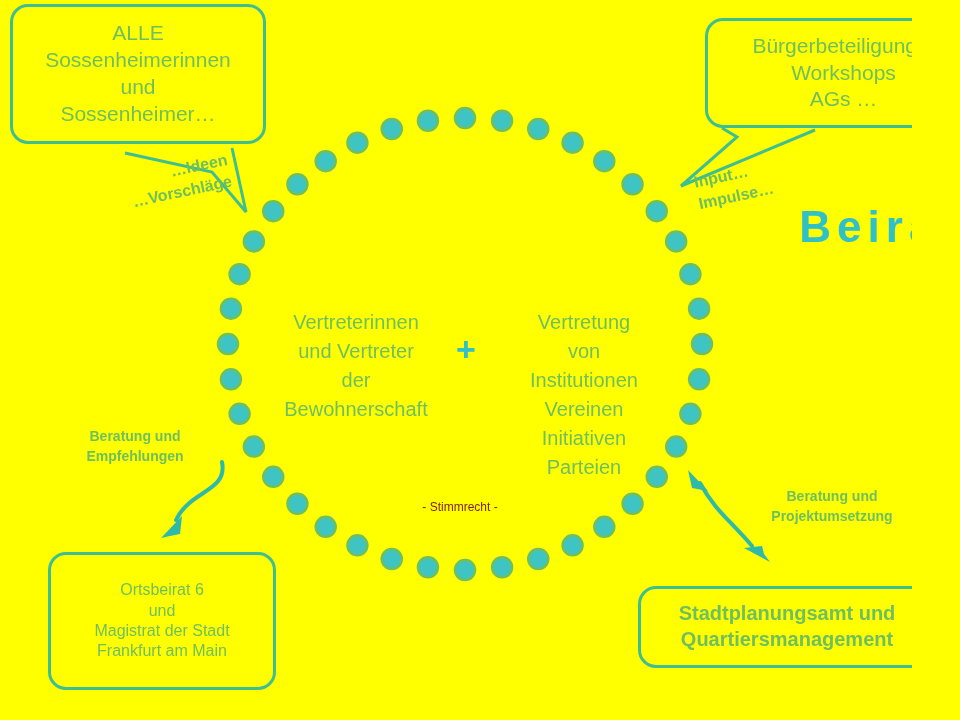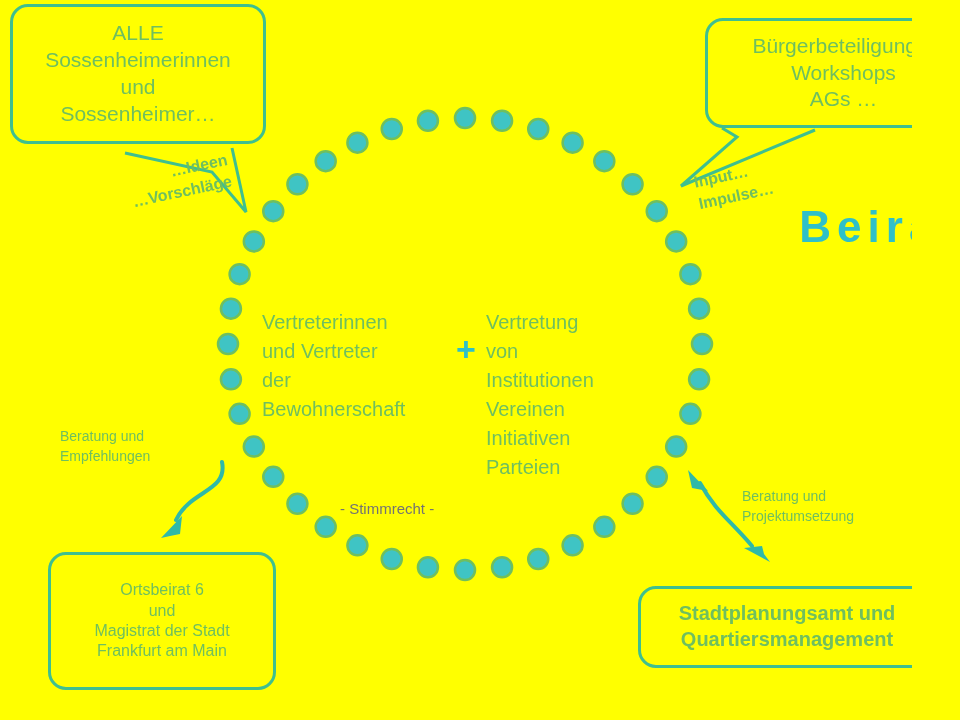--- a/index.html
+++ b/index.html
@@ -64,41 +64,41 @@
     position: absolute;
     left: 0; top: 202px; width: 960px;
     text-align: right;
     font-size: 44px;
     font-weight: bold;
     letter-spacing: 6px;
     color: #2fc0c8;
   }
   .col-text {
     position: absolute;
-    text-align: left;
+    text-align: center;
     font-size: 20px;
     line-height: 1.45;
     color: #6fbf5f;
   }
   #col-left  { left: 262px; top: 308px; width: 188px; }
   #col-right { left: 486px; top: 308px; width: 196px; }
   #plus-sign {
     position: absolute;
     left: 448px; top: 330px; width: 36px;
     text-align: center;
     font-size: 34px;
     font-weight: bold;
     color: #2fc0c8;
   }
   #stimmrecht {
     position: absolute;
     left: 340px; top: 500px; width: 240px;
-    text-align: left;
-    font-size: 15px;
-    color: #737373;
+    text-align: center;
+    font-size: 12px;
+    color: #7f1d1d;
   }
 
   
   .tail-caption {
     position: absolute;
     color: #6fbf5f;
     font-size: 16px;
     font-weight: bold;
     line-height: 1.35;
     white-space: nowrap;
@@ -114,22 +114,23 @@
     transform: rotate(-12deg);
     transform-origin: left top;
     text-align: left;
   }
 
   
   .arrow-label {
     position: absolute;
     color: #6fbf5f;
     font-size: 14px;
-    font-weight: normal;
+    font-weight: bold;
     line-height: 1.4;
+    text-align: center;
     white-space: nowrap;
   }
   #label-beratung-empfehlungen { left: 60px; top: 427px; width: 150px; }
   #label-beratung-projekt      { left: 742px; top: 487px; width: 180px; }
 </style>
 </head>
 <body>
 
 <div id="stage">
 

